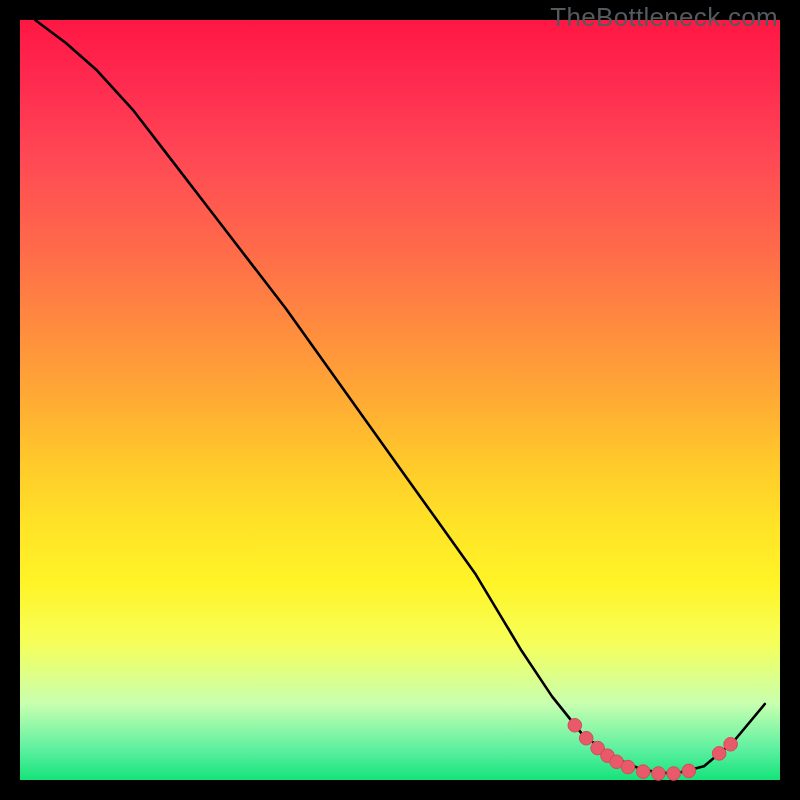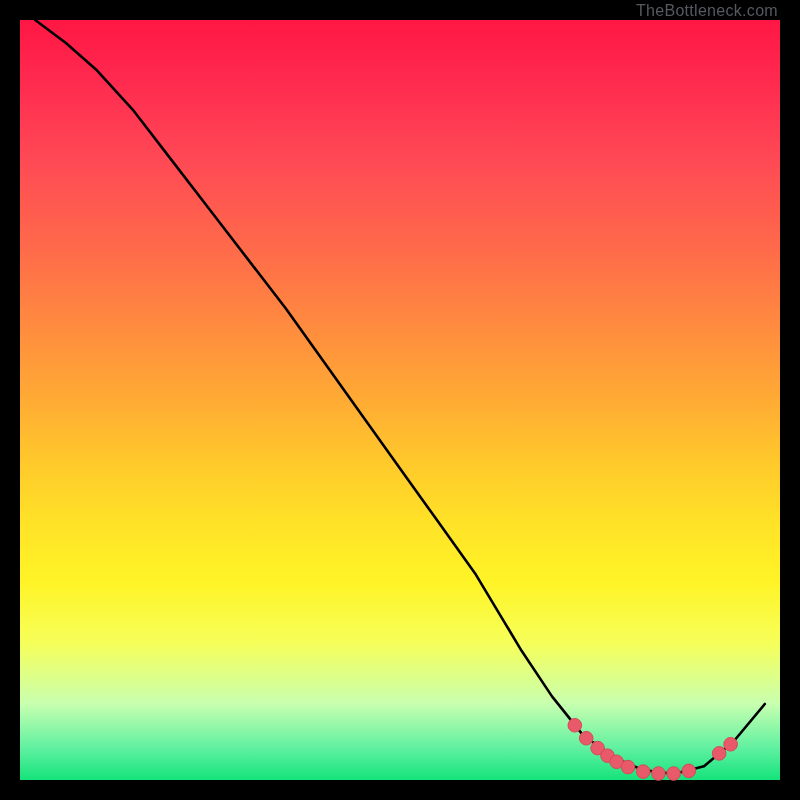--- a/index.html
+++ b/index.html
@@ -38,21 +38,21 @@
       #c8ffb0 90%,
       #5cf0a0 96%,
       #15e37a 100%
     );
   }
   .watermark {
     position: absolute;
     top: 2px;
     right: 22px;
     color: #555a5f;
-    font-size: 16px;
+    font-size: 26px;
     letter-spacing: 0.3px;
     font-weight: 500;
     user-select: none;
   }
   svg.curve {
     position: absolute;
     left: 0;
     top: 0;
     width: 760px;
     height: 760px;

